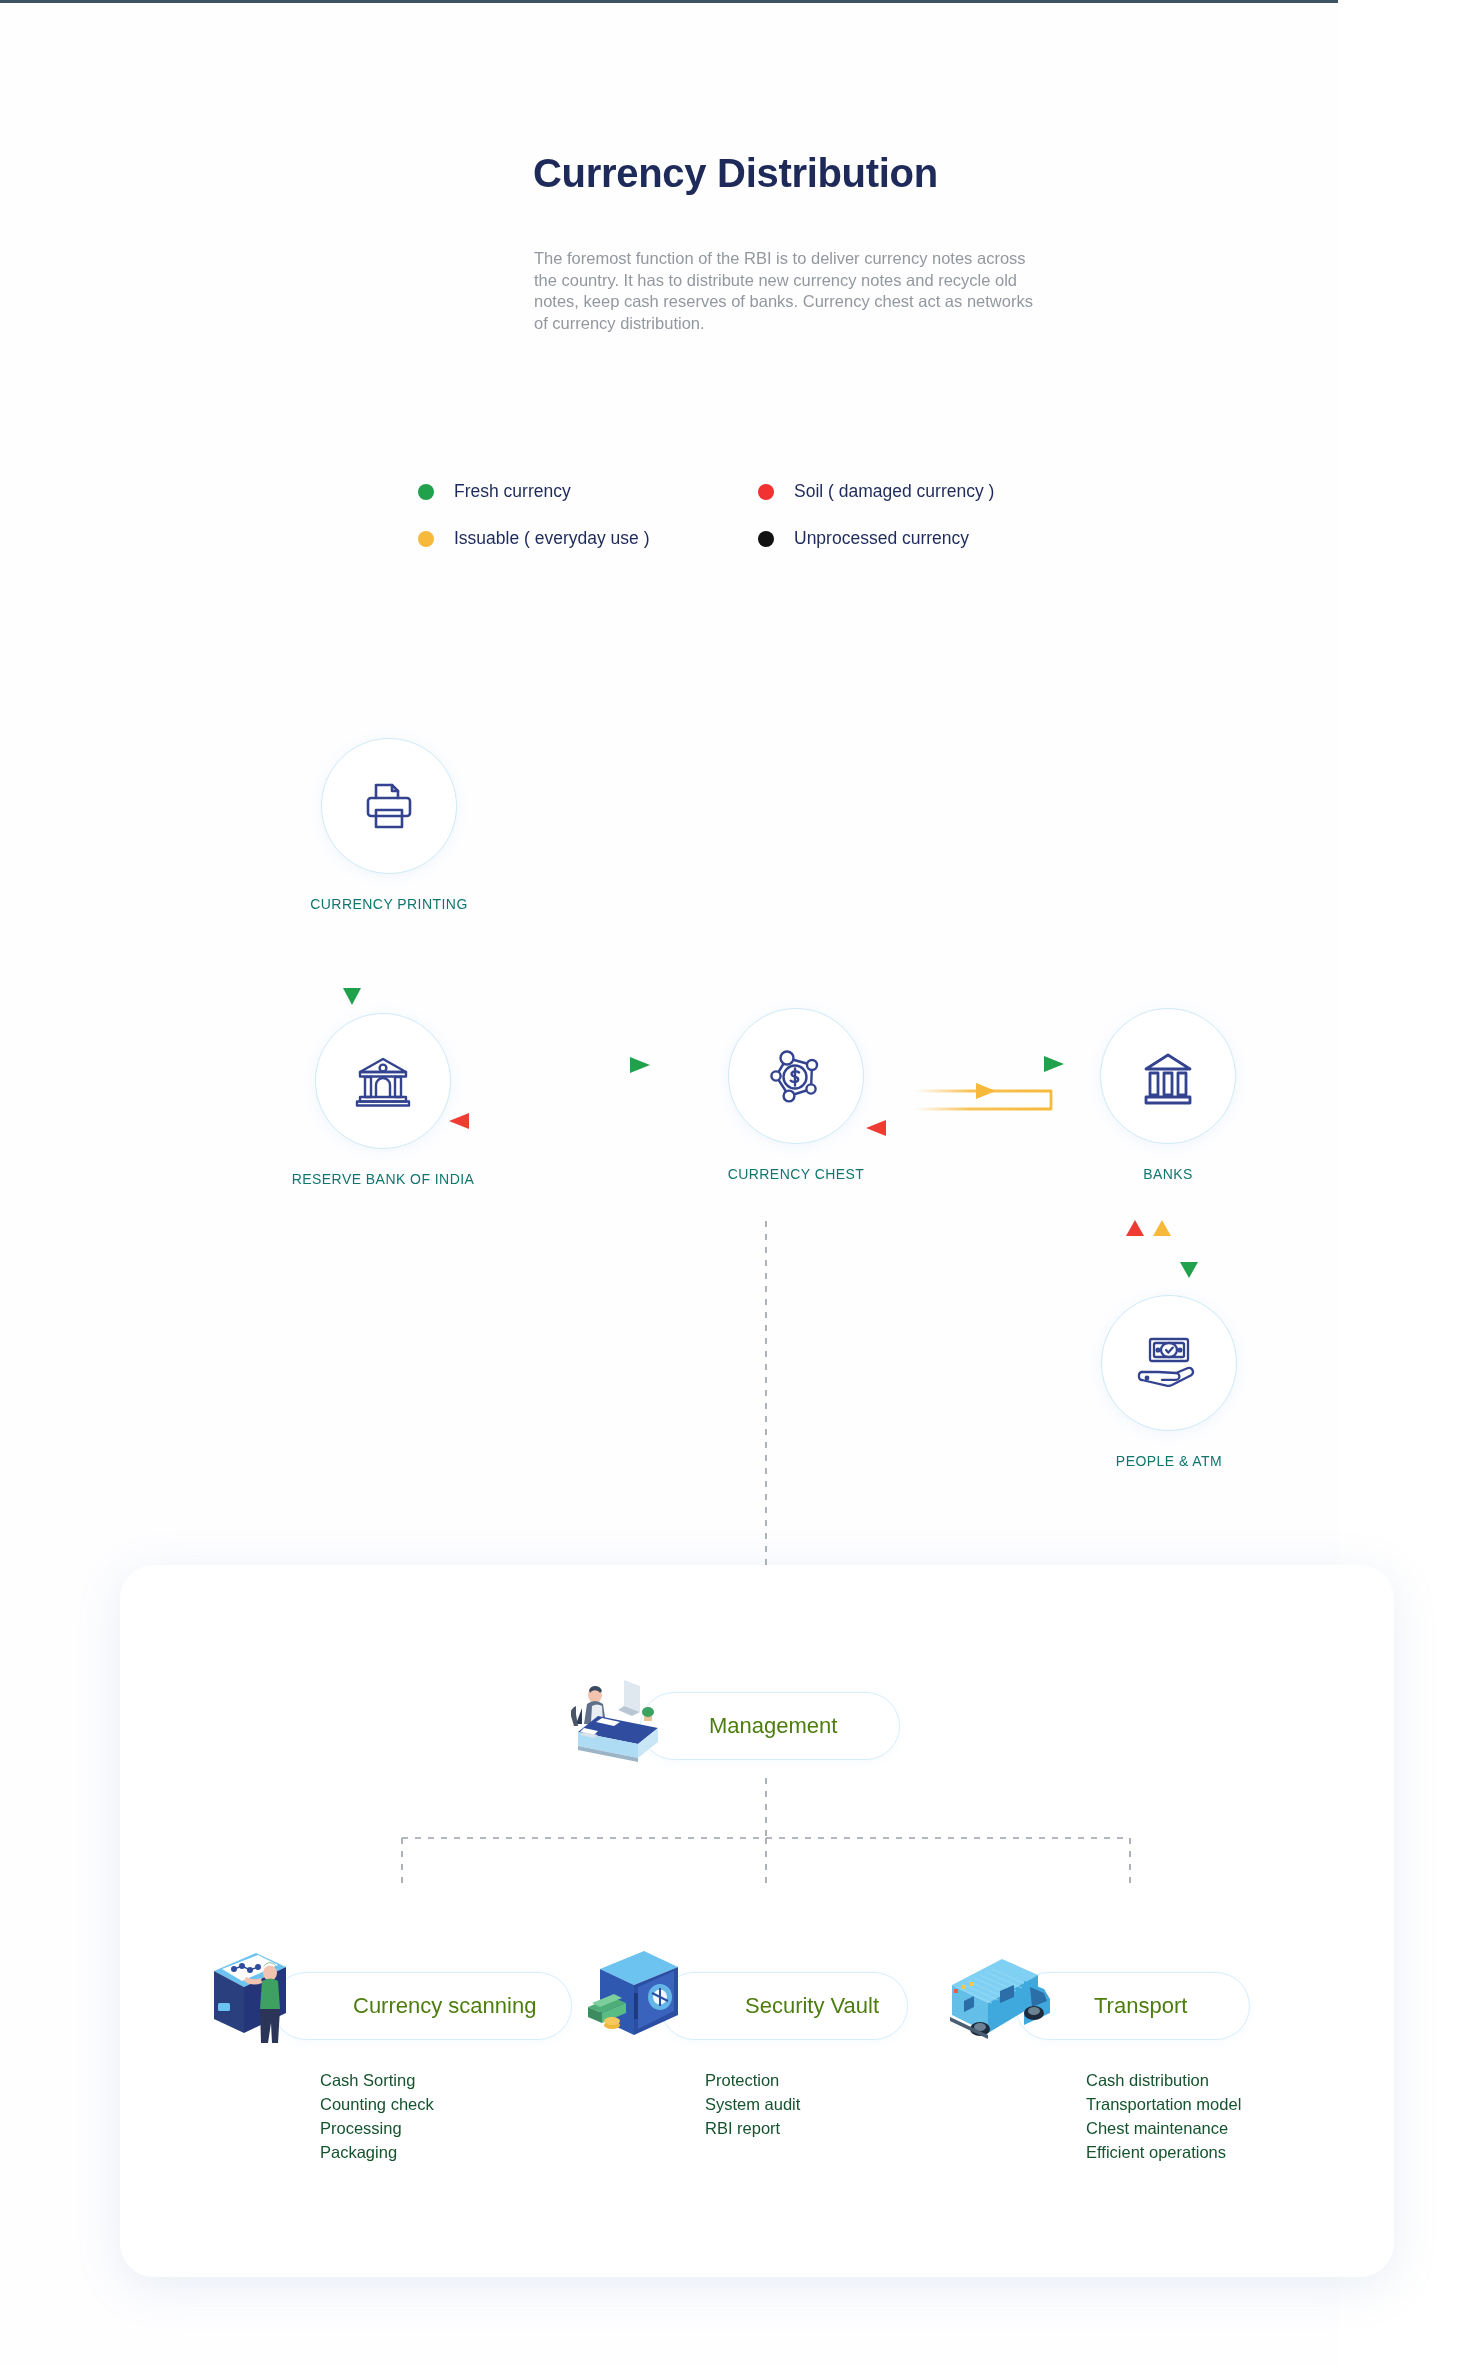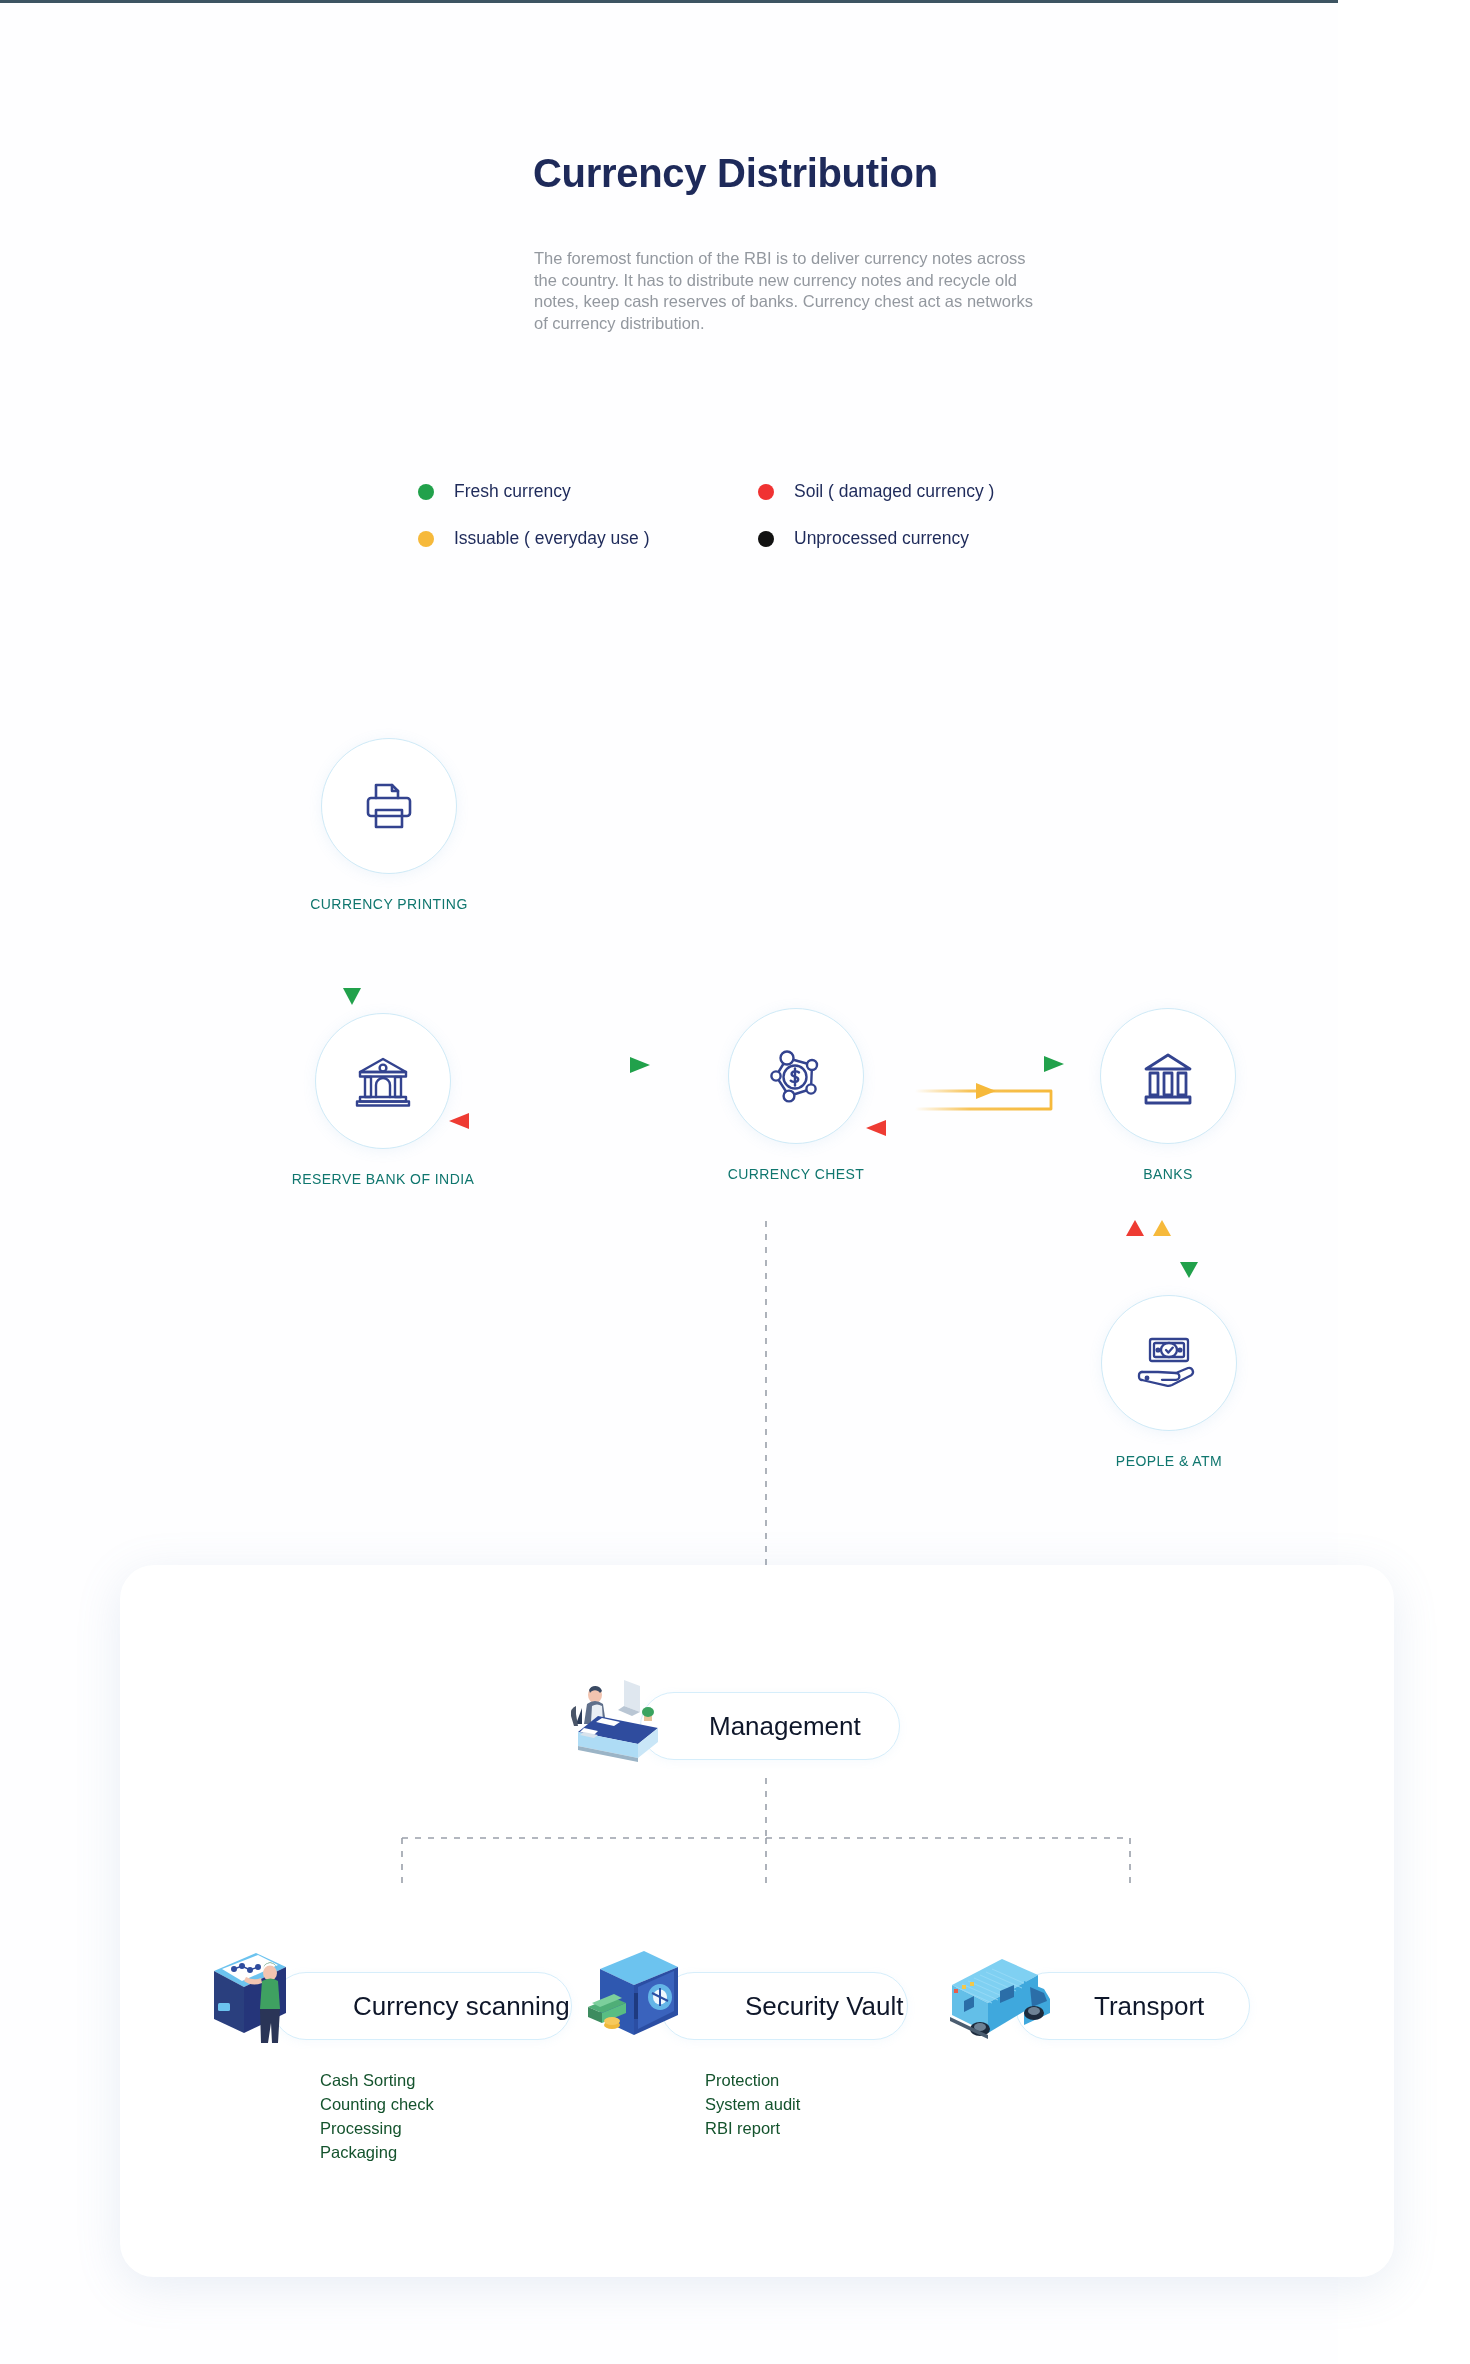--- a/index.html
+++ b/index.html
@@ -86,22 +86,22 @@
   .pill {
     position: absolute;
     height: 68px;
     border: 1px solid #d6eefb;
     border-radius: 34px;
     background: #ffffff;
     display: flex; align-items: center;
     box-shadow: 0 2px 10px rgba(130,180,220,0.07);
   }
   .pill-label {
-    font-size: 26px;
-    color: #0f172a;
+    font-size: 22px;
+    color: #4d7c0f;
     white-space: nowrap;
   }
   .card-illu { position: absolute; z-index: 3; }
 
   .bullets {
     position: absolute;
     font-size: 16.5px;
     line-height: 24px;
     color: #14532d;
   }
@@ -438,14 +438,20 @@
     <ellipse cx="40" cy="88" rx="10" ry="7" fill="#1d2b3d"></ellipse>
     <ellipse cx="40" cy="86" rx="6" ry="4" fill="#6e8295"></ellipse>
     <ellipse cx="94" cy="72" rx="10" ry="7" fill="#1d2b3d"></ellipse>
     <ellipse cx="94" cy="70" rx="6" ry="4" fill="#6e8295"></ellipse>
 
     <rect x="14" y="48" width="4" height="4" fill="#e85c4a"></rect>
     <rect x="22" y="44" width="4" height="4" fill="#f2c84b"></rect>
     <rect x="30" y="41" width="4" height="4" fill="#f2c84b"></rect>
     <polygon points="10,76 48,94 48,98 10,80" fill="#4b5d70"></polygon>
   </svg>
+  <div class="bullets" style="left:1086px; top:2065px;">
+    <div>Cash distribution</div>
+    <div>Transportation model</div>
+    <div>Chest maintenance</div>
+    <div>Efficient operations</div>
+  </div>
 
 </div>
 
 </body></html>

